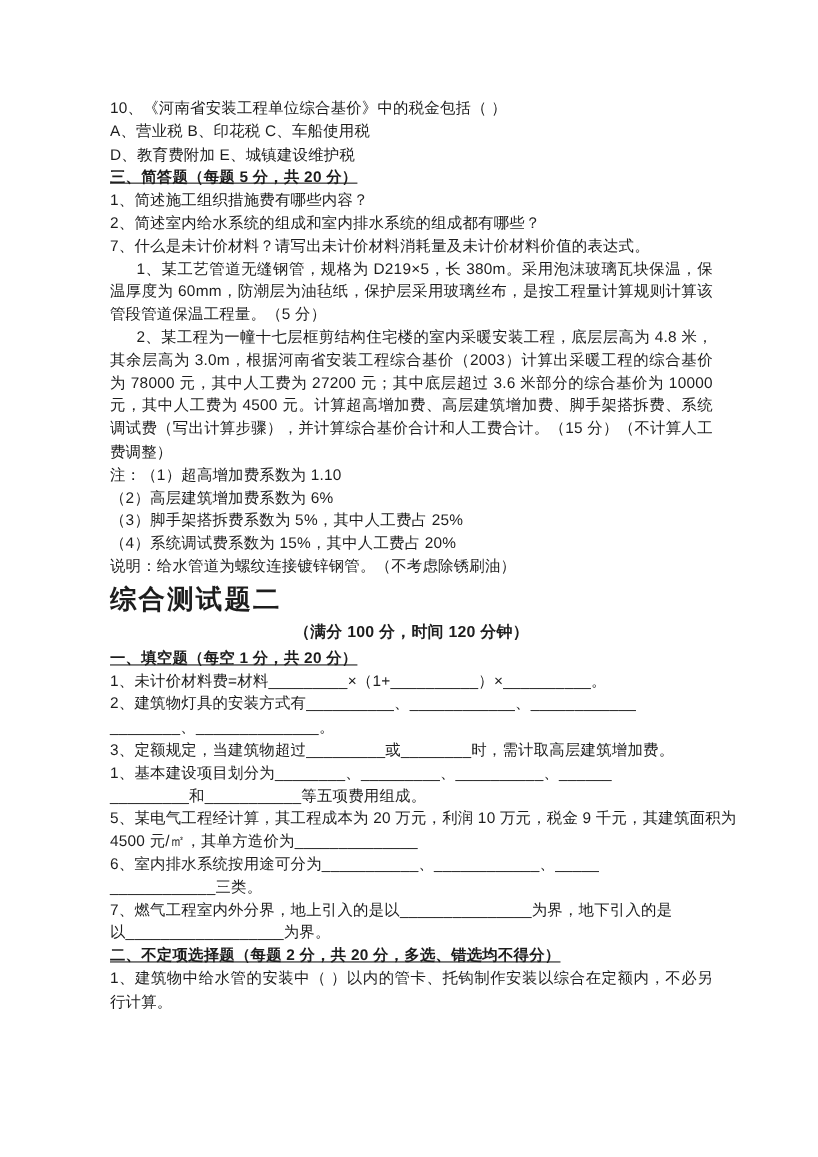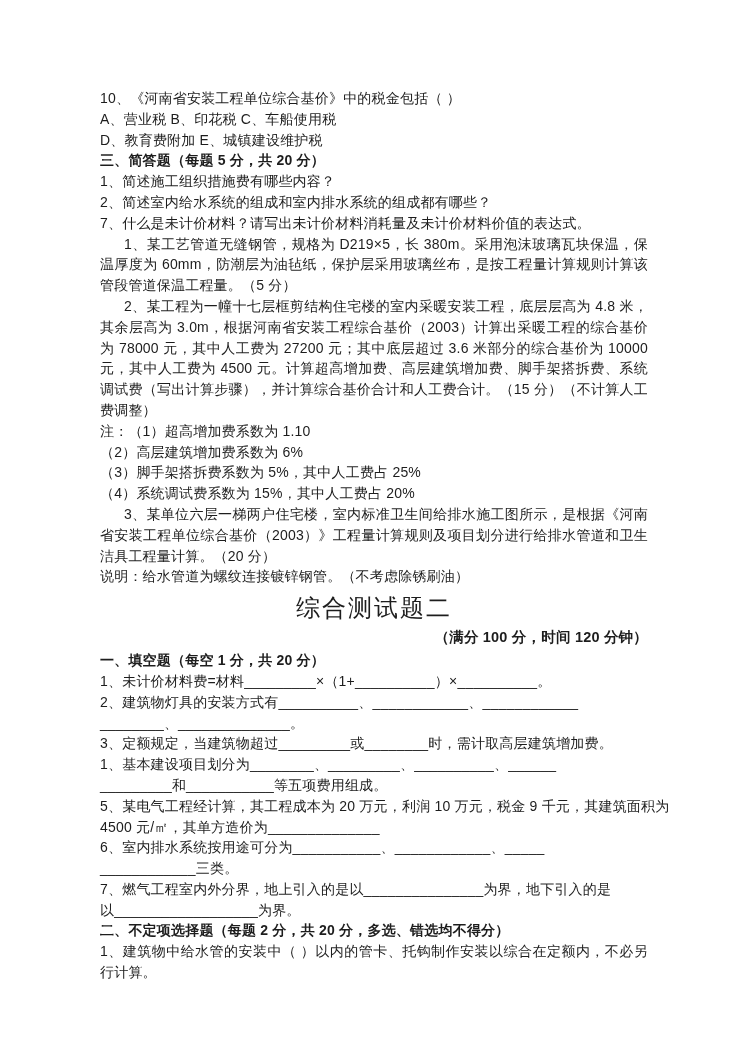--- a/index.html
+++ b/index.html
@@ -31,42 +31,42 @@
     padding: 0;
   }
   .line {
     text-align: left;
     white-space: nowrap;
   }
   .indent-sm { padding-left: 24px; }
   .indent-md { padding-left: 38px; }
   .heading {
     font-weight: bold;
+    text-decoration: underline;
   }
   .para {
     text-align: justify;
     text-indent: 24px;
   }
   .para-flush {
     text-align: justify;
     text-indent: 0;
   }
   .title {
     font-size: 24px;
-    font-weight: normal;
-    text-align: center;
+    font-weight: bold;
     line-height: 30px;
     margin-top: 6px !important;
     margin-bottom: 3px !important;
     letter-spacing: 2px;
   }
   .subtitle {
     font-size: 14.5px;
     font-weight: bold;
-    text-align: right;
+    text-align: center;
     line-height: 22px;
     margin-bottom: 2px !important;
   }
 </style>
 </head>
 <body>
 
 <div class="page">
   <div class="doc">
 
@@ -78,21 +78,20 @@
     <p class="line">1、简述施工组织措施费有哪些内容？</p>
     <p class="line">2、简述室内给水系统的组成和室内排水系统的组成都有哪些？</p>
     <p class="line">7、什么是未计价材料？请写出未计价材料消耗量及未计价材料价值的表达式。</p>
 
     <p class="para">1、某工艺管道无缝钢管，规格为 D219×5，长 380m。采用泡沫玻璃瓦块保温，保温厚度为 60mm，防潮层为油毡纸，保护层采用玻璃丝布，是按工程量计算规则计算该管段管道保温工程量。（5 分）</p>
     <p class="para">2、某工程为一幢十七层框剪结构住宅楼的室内采暖安装工程，底层层高为 4.8 米，其余层高为 3.0m，根据河南省安装工程综合基价（2003）计算出采暖工程的综合基价为 78000 元，其中人工费为 27200 元；其中底层超过 3.6 米部分的综合基价为 10000 元，其中人工费为 4500 元。计算超高增加费、高层建筑增加费、脚手架搭拆费、系统调试费（写出计算步骤），并计算综合基价合计和人工费合计。（15 分）（不计算人工费调整）</p>
     <p class="line">注：（1）超高增加费系数为 1.10</p>
     <p class="line indent-sm">（2）高层建筑增加费系数为 6%</p>
     <p class="line indent-sm">（3）脚手架搭拆费系数为 5%，其中人工费占 25%</p>
     <p class="line indent-sm">（4）系统调试费系数为 15%，其中人工费占 20%</p>
-    <p class="para">3、某单位六层一梯两户住宅楼，室内标准卫生间给排水施工图所示，是根据《河南省安装工程单位综合基价（2003）》工程量计算规则及项目划分进行给排水管道和卫生洁具工程量计算。（20 分）</p>
     <p class="line indent-sm">说明：给水管道为螺纹连接镀锌钢管。（不考虑除锈刷油）</p>
 
     <p class="title">综合测试题二</p>
     <p class="subtitle">（满分 100 分，时间 120 分钟）</p>
 
     <p class="line heading">一、填空题（每空 1 分，共 20 分）</p>
     <p class="line">1、未计价材料费=材料_________×（1+__________）×__________。</p>
     <p class="line">2、建筑物灯具的安装方式有__________、____________、____________</p>
     <p class="line">________、______________。</p>
     <p class="line">3、定额规定，当建筑物超过_________或________时，需计取高层建筑增加费。</p>

